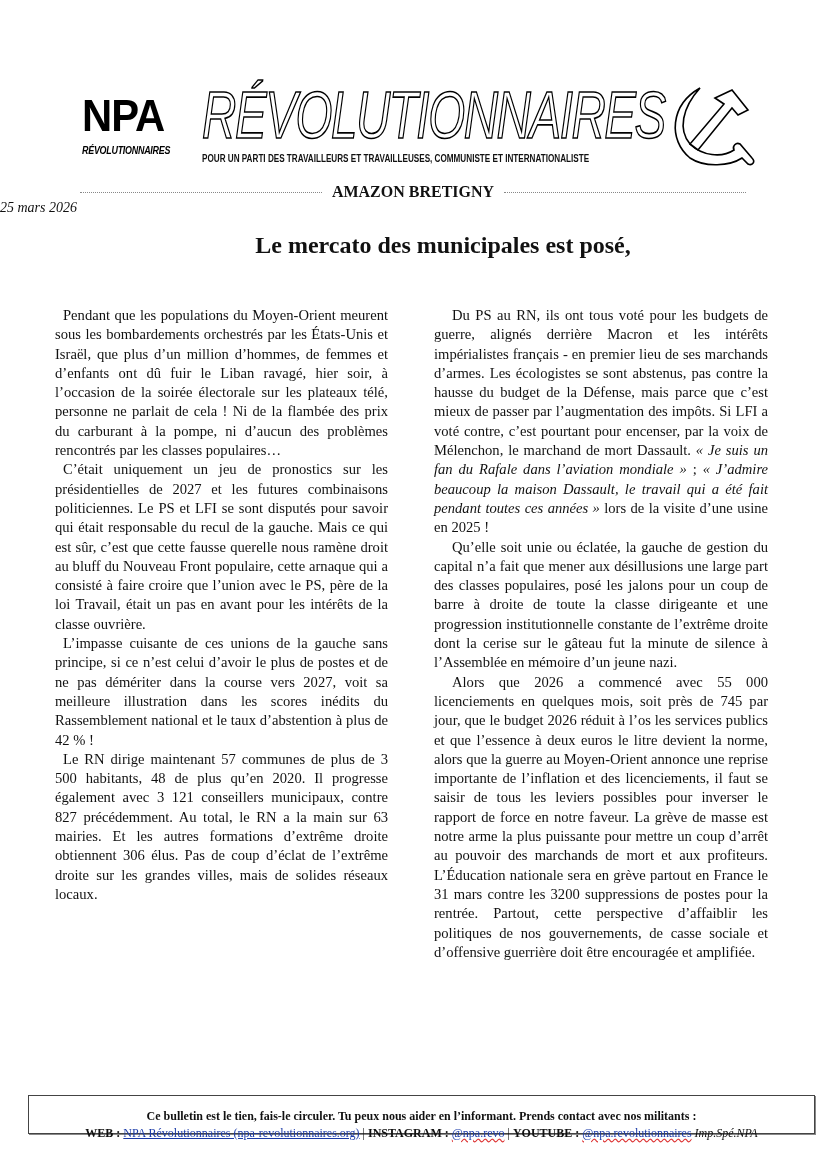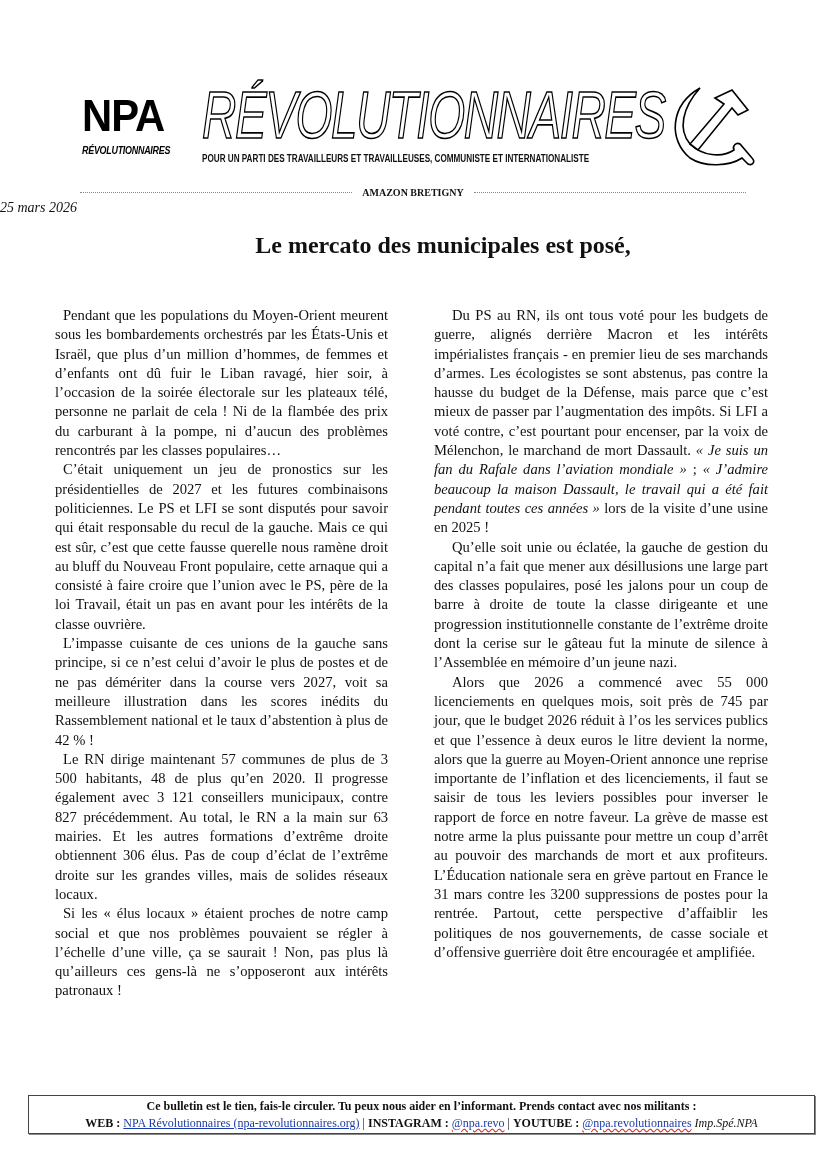--- a/index.html
+++ b/index.html
@@ -11,35 +11,35 @@
   .npa-small { font-family: "Liberation Sans", sans-serif; font-weight: 700; font-style: italic; font-size: 10.5px; letter-spacing: -0.3px; margin-top: 8px; transform: scaleX(0.85); transform-origin: left; white-space: nowrap; color: #000; }
 
   .masthead { position: absolute; left: 202px; top: 80px; width: 420px; }
   .masthead-title { font-family: "Liberation Sans", sans-serif; font-weight: 400; font-style: italic; font-size: 66px; line-height: 70px; color: #fff; -webkit-text-stroke: 1.6px #000; letter-spacing: -2px; transform: scaleX(0.72); transform-origin: left; white-space: nowrap; }
   .masthead-sub { font-family: "Liberation Sans", sans-serif; font-size: 11px; font-weight: 700; white-space: nowrap; transform: scaleX(0.74); transform-origin: left; margin-top: 2px; color: #111; }
 
   .emblem { position: absolute; left: 660px; top: 80px; width: 100px; height: 90px; }
 
   .dotted-row { position: absolute; top: 184px; left: 80px; width: 666px; height: 16px; display: flex; align-items: center; }
   .dots { flex: 1; border-top: 1px dotted #888; height: 0; }
-  .site-name { font-weight: 700; font-size: 10px; padding: 0 10px; white-space: nowrap; text-align: right; }
+  .site-name { font-weight: 700; font-size: 16px; padding: 0 10px; white-space: nowrap; text-align: right; }
   .date { position: absolute; top: 200px; left: 0; width: 826px; text-align: left; font-style: italic; font-size: 14px; }
 
   .headline { position: absolute; top: 229px; left: 0; width: 826px; text-align: center; font-weight: 700; font-size: 24px; line-height: 32px; }
   .headline div { padding-left: 60px; }
 
   .col { position: absolute; top: 306px; width: 333px; font-size: 14.6px; line-height: 19.3px; text-align: justify; }
   .col-left { left: 55px; }
   .col-right { left: 434px; width: 334px; }
   .col p { margin: 0 0 0 0; text-indent: 8px; }
   .col-right p { text-indent: 18px; }
   .col h3 { font-size: 14.6px; font-weight: 700; margin: 10px 0 0 0; line-height: 19.3px; letter-spacing: 0.3px; }
   .col .it { font-style: italic; }
 
-  .footer-box { position: absolute; left: 28px; top: 1095px; width: 787px; height: 39px; border: 1.5px solid #444; box-shadow: 1px 1px 0 #888; text-align: center; font-size: 12px; line-height: 17px; box-sizing: border-box; padding-top: 2px; }
+  .footer-box { position: absolute; left: 28px; top: 1095px; width: 787px; height: 39px; border: 1.5px solid #444; box-shadow: 1px 1px 0 #888; text-align: center; font-size: 12px; line-height: 17px; box-sizing: border-box; padding-top: 12px; }
   .footer-box .line1 { font-weight: 700; }
   .footer-box .line2 { font-weight: 400; }
   .footer-box b { font-weight: 700; }
   .link { color: #1a3aa8; text-decoration: underline; text-decoration-color: #d33; text-decoration-style: wavy; }
   .link-plain { color: #1a3aa8; text-decoration: underline; }
   .imp { font-style: italic; text-decoration-style: wavy; text-decoration-color: #d33; }
 </style>
 </head>
 <body>
 
@@ -71,21 +71,20 @@
 
 <div class="headline">
   <div>Le mercato des municipales est posé,</div>
 </div>
 
 <div class="col col-left">
   <p>Pendant que les populations du Moyen-Orient meurent sous les bombardements orchestrés par les États-Unis et Israël, que plus d’un million d’hommes, de femmes et d’enfants ont dû fuir le Liban ravagé, hier soir, à l’occasion de la soirée électorale sur les plateaux télé, personne ne parlait de cela ! Ni de la flambée des prix du carburant à la pompe, ni d’aucun des problèmes rencontrés par les classes populaires…</p>
   <p>C’était uniquement un jeu de pronostics sur les présidentielles de 2027 et les futures combinaisons politiciennes. Le PS et LFI se sont disputés pour savoir qui était responsable du recul de la gauche. Mais ce qui est sûr, c’est que cette fausse querelle nous ramène droit au bluff du Nouveau Front populaire, cette arnaque qui a consisté à faire croire que l’union avec le PS, père de la loi Travail, était un pas en avant pour les intérêts de la classe ouvrière.</p>
   <p>L’impasse cuisante de ces unions de la gauche sans principe, si ce n’est celui d’avoir le plus de postes et de ne pas démériter dans la course vers 2027, voit sa meilleure illustration dans les scores inédits du Rassemblement national et le taux d’abstention à plus de 42 % !</p>
   <p>Le RN dirige maintenant 57 communes de plus de 3 500 habitants, 48 de plus qu’en 2020. Il progresse également avec 3 121 conseillers municipaux, contre 827 précédemment. Au total, le RN a la main sur 63 mairies. Et les autres formations d’extrême droite obtiennent 306 élus. Pas de coup d’éclat de l’extrême droite sur les grandes villes, mais de solides réseaux locaux.</p>
-  <p>Si les « élus locaux » étaient proches de notre camp social et que nos problèmes pouvaient se régler à l’échelle d’une ville, ça se saurait ! Non, pas plus là qu’ailleurs ces gens-là ne s’opposeront aux intérêts patronaux !</p>
 </div>
 
 <div class="col col-right">
   <p><span>Du PS au RN, ils ont tous voté pour les budgets de guerre, alignés derrière Macron et les intérêts impérialistes français -  en premier lieu de ses marchands d’armes. Les écologistes se sont abstenus, pas contre la hausse du budget de la Défense, mais parce que c’est mieux de passer par l’augmentation des impôts. Si LFI a voté contre, c’est pourtant pour encenser, par la voix de Mélenchon, le marchand de mort Dassault. </span><span class="it">« Je suis un fan du Rafale dans l’aviation mondiale »</span><span> ; </span><span class="it">« J’admire beaucoup la maison Dassault, le travail qui a été fait pendant toutes ces années »</span><span> lors de la visite d’une usine en 2025 !</span></p>
   <p>Qu’elle soit unie ou éclatée, la gauche de gestion du capital n’a fait que mener aux désillusions une large part des classes populaires, posé les jalons pour un coup de barre à droite de toute la classe dirigeante et une progression institutionnelle constante de l’extrême droite dont la cerise sur le gâteau fut la minute de silence à l’Assemblée en mémoire d’un jeune nazi.</p>
   <p>Alors que 2026 a commencé avec 55 000 licenciements en quelques mois, soit près de 745 par jour, que le budget 2026 réduit à l’os les services publics et que l’essence à deux euros le litre devient la norme, alors que la guerre au Moyen-Orient annonce une reprise importante de l’inflation et des licenciements, il faut se saisir de tous les leviers possibles pour inverser le rapport de force en notre faveur. La grève de masse est notre arme la plus puissante pour mettre un coup d’arrêt au pouvoir des marchands de mort et aux profiteurs. L’Éducation nationale sera en grève partout en France le 31 mars contre les 3200 suppressions de postes pour la rentrée. Partout, cette perspective d’affaiblir les politiques de nos gouvernements, de casse sociale et d’offensive guerrière doit être encouragée et amplifiée.</p>
 </div>
 
 <div class="footer-box">
   <div class="line1">Ce bulletin est le tien, fais-le circuler. Tu peux nous aider en l’informant. Prends contact avec nos militants :</div>

